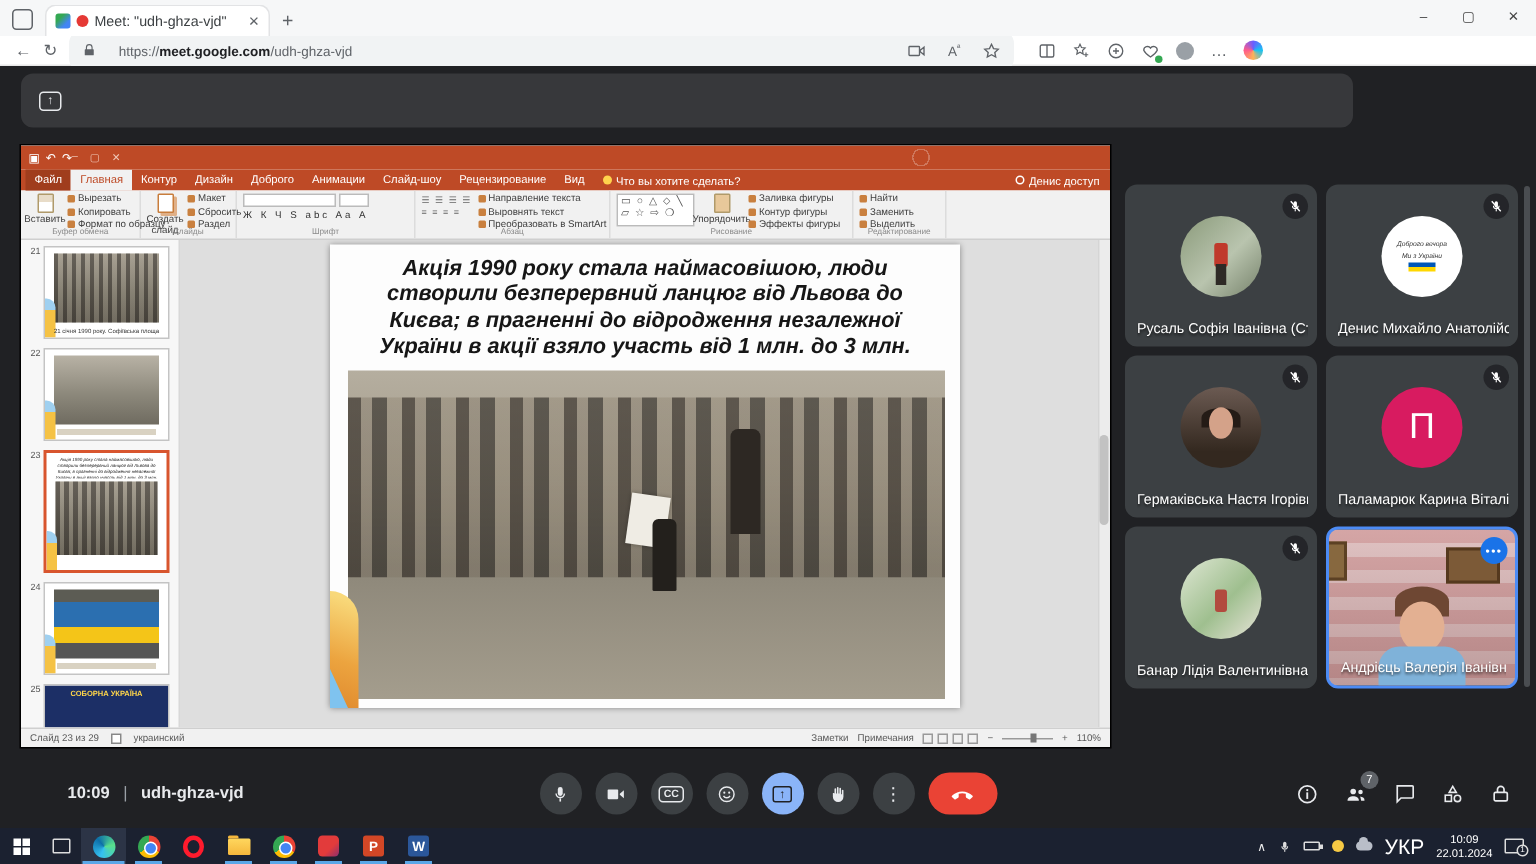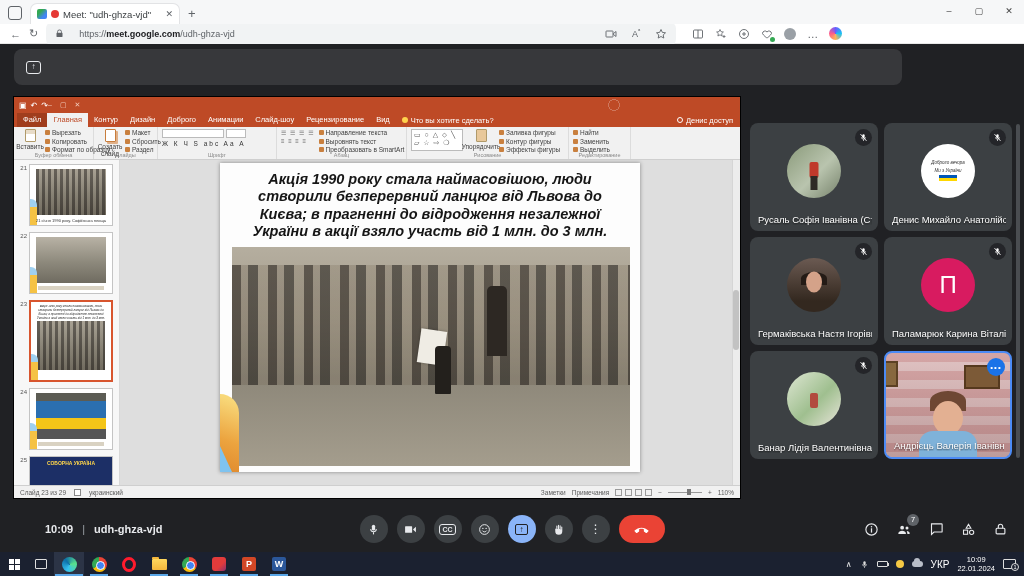--- a/index.html
+++ b/index.html
@@ -182,21 +182,21 @@
   .i-red { width:14px; height:14px; border-radius:3px; background:linear-gradient(135deg,#e23b3b 60%,#8c2f6e); }
   .i-ppt { width:14px; height:14px; border-radius:2px; background:#d24726; color:#fff; font-size:9px; font-weight:bold; text-align:center; line-height:14px; }
   .i-word { width:14px; height:14px; border-radius:2px; background:#2b579a; color:#fff; font-size:9px; font-weight:bold; text-align:center; line-height:14px; }
   .tray { margin-left:auto; display:flex; align-items:center; gap:8px; padding-right:8px; }
   .chev { font-size:8px; color:#eee; }
   .battery { width:11px; height:6px; border:1px solid #ddd; border-radius:1px; position:relative; }
   .battery::after { content:""; position:absolute; right:-2.5px; top:1px; width:1.5px; height:3px; background:#ddd; }
   .sun { width:8px; height:8px; border-radius:50%; background:#f6c944; }
   .cloud { width:11px; height:6px; border-radius:4px; background:#b9bec8; position:relative; }
   .cloud::before { content:""; position:absolute; left:2px; top:-3px; width:6px; height:6px; border-radius:50%; background:#b9bec8; }
-  .lang { font-size:10px; }
+  .lang { font-size:14px; }
   .clock { text-align:center; font-size:7.5px; line-height:1.2; }
   .notif { width:13px; height:10px; border:1.5px solid #ddd; border-radius:1px; position:relative; }
   .notif .nbadge { position:absolute; right:-4px; bottom:-3px; width:8px; height:8px; border-radius:50%; background:#1b2130; border:1px solid #ddd; color:#fff; font-size:5.5px; display:flex; align-items:center; justify-content:center; }
 
   svg.gl { display:block; }
 </style>
 </head>
 <body>
 
 <div id="root">

